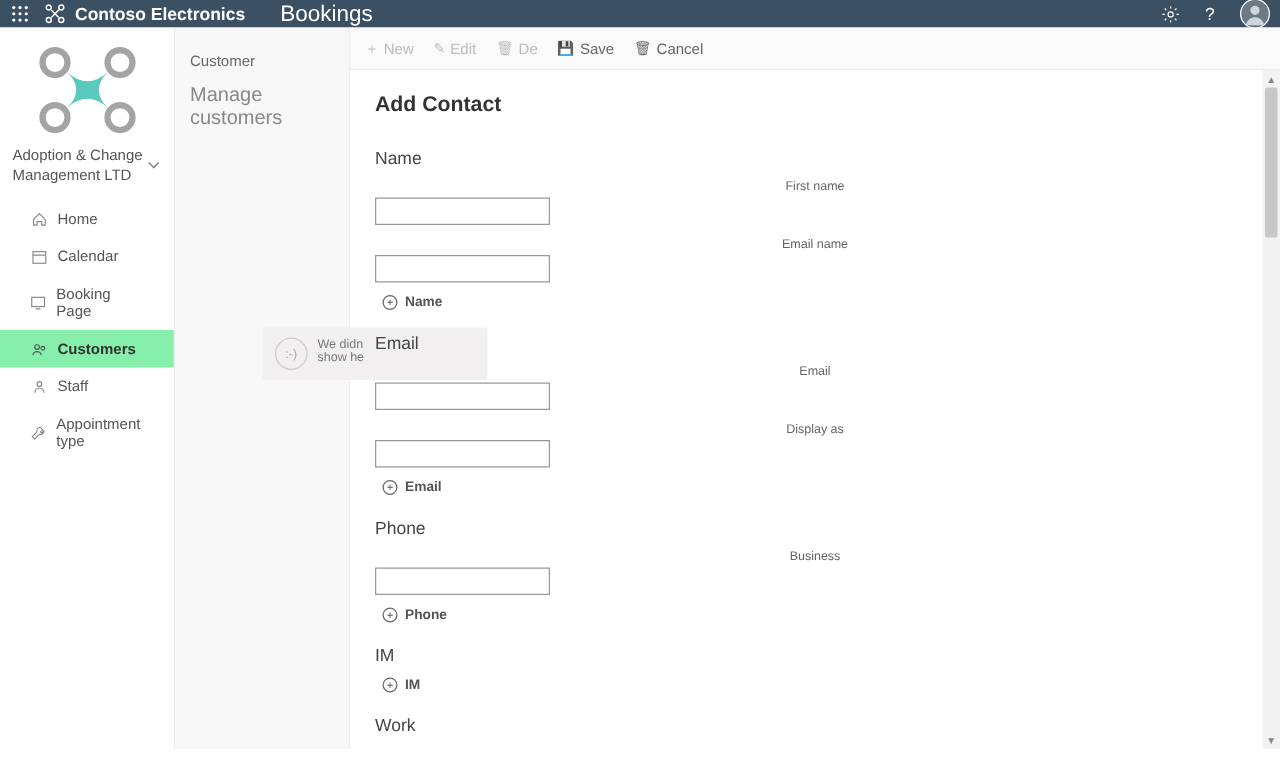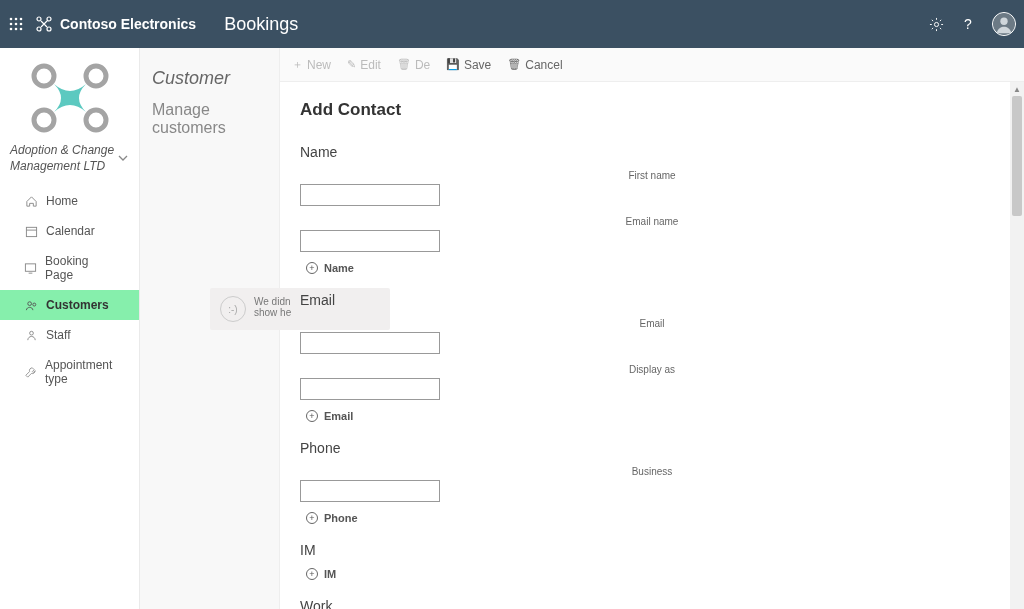--- a/index.html
+++ b/index.html
@@ -1,45 +1,45 @@
 <!DOCTYPE html>
 <html><head>
 <meta charset="utf-8">
 <style>
 * { box-sizing: border-box; margin: 0; padding: 0; font-family: "Segoe UI", Arial, sans-serif; }
 html, body { width: 1024px; height: 609px; overflow: hidden; background: #fff; }
 
 
-.topbar { height: 48px; background: #3b5062; display: flex; align-items: center; color: #fff; font-size: 13px; }
+.topbar { height: 22px; background: #3b5062; display: flex; align-items: center; color: #fff; font-size: 13px; }
 .topbar .waffle { width: 32px; height: 32px; display: flex; align-items: center; justify-content: center; cursor: pointer; }
 .topbar .brand-icon { margin-left: 4px; display: flex; align-items: center; }
 .topbar .brand-text { margin-left: 8px; font-weight: 600; font-size: 14px; }
 .topbar .app-name { margin-left: 28px; font-size: 18px; }
 .topbar .spacer { flex: 1; }
 .topbar .icon-btn { width: 32px; height: 32px; display: flex; align-items: center; justify-content: center; cursor: pointer; }
 .topbar .avatar { width: 24px; height: 24px; border-radius: 50%; background: #8a9aa5; margin: 0 8px; border: 1px solid #fff; overflow: hidden; display: flex; align-items: center; justify-content: center; }
 
 
 .body { display: flex; height: calc(609px - 32px); }
 
 
 .nav { width: 140px; background: #fff; border-right: 1px solid #eaeaea; display: flex; flex-direction: column; }
 .nav .logo-wrap { padding: 14px 10px 8px 10px; display: flex; justify-content: center; }
-.nav .biz-row { display: flex; align-items: center; justify-content: space-between; padding: 0 10px 8px 10px; font-style: italic; }
+.nav .biz-row { display: flex; align-items: center; justify-content: space-between; padding: 0 10px 8px 10px; }
 .nav .biz-name { font-size: 12px; color: #555; line-height: 1.35; }
 .nav .chev { color: #888; cursor: pointer; }
 .nav-items { margin-top: 4px; }
 .nav-item { display: flex; align-items: center; gap: 8px; padding: 8px 24px; font-size: 12px; color: #555; cursor: pointer; }
 .nav-item .ni-icon { width: 14px; display: flex; justify-content: center; color: #888; }
 .nav-item.active { background: #86efac; color: #333; font-weight: 700; }
 .nav-item.active .ni-icon { color: #555; }
 
 
 .col2 { width: 140px; background: #f8f8f8; border-right: 1px solid #eee; position: relative; }
-.col2 .hdr { padding: 20px 12px 8px 12px; font-size: 18px; color: #666; font-style: italic; }
+.col2 .hdr { padding: 20px 12px 8px 12px; font-size: 12px; color: #666; }
 .col2 .sub { padding: 4px 12px; font-size: 16px; color: #888; cursor: pointer; }
 .col2 .placeholder-card { position: absolute; top: 240px; left: 70px; width: 180px; background: #f1efef; border-radius: 2px; padding: 8px 10px; display: flex; gap: 8px; font-size: 10px; color: #777; }
 .col2 .ph-face { width: 26px; height: 26px; border-radius: 50%; border: 1px solid #ccc; display:flex; align-items:center; justify-content:center; font-size:10px; color:#aaa; }
 
 
 .toolbar-wrap { flex: 1; display: flex; flex-direction: column; position: relative; }
 .toolbar { height: 34px; border-bottom: 1px solid #eee; display: flex; align-items: center; padding: 0 4px; background: #fafafa; font-size: 12px; color: #666; }
 .toolbar .titem { display: flex; align-items: center; gap: 4px; padding: 0 8px; height: 100%; cursor: pointer; }
 .toolbar .titem.disabled { color: #bbb; cursor: default; }
 .toolbar .titem .ti-icon { font-size: 11px; }

